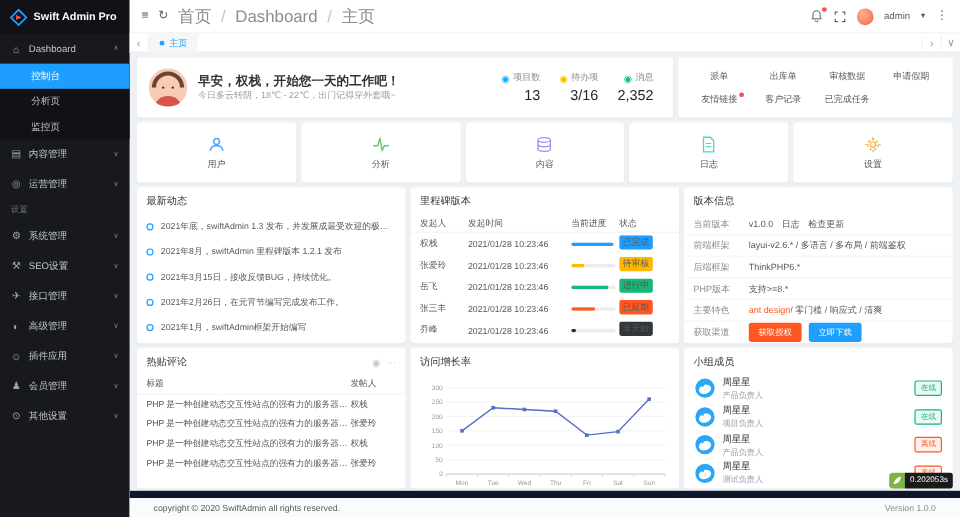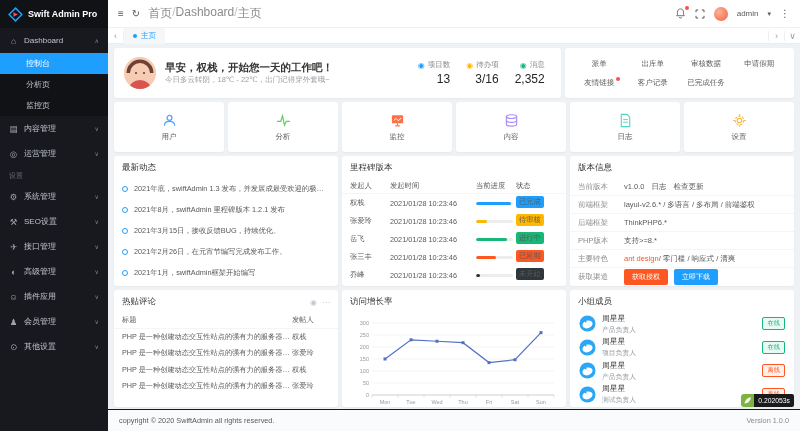--- a/index.html
+++ b/index.html
@@ -18,21 +18,21 @@
   .submenu { background:#101216; }
   .submenu-item { height:21px; line-height:21px; padding-left:26px; font-size:8px; cursor:pointer; color:#c2c5cc; }
   .submenu-item.active { background:#1e9fff; color:#fff; }
   .section-label { height:18px; line-height:20px; padding-left:9px; font-size:7px; color:#6b7078; }
 
   
   .main { flex:1; display:flex; flex-direction:column; min-width:0; position:relative; }
 
   .topbar { height:28px; background:#fff; display:flex; align-items:center; padding:0 10px; gap:8px; border-bottom:1px solid #f0f0f0; }
   .tb-icon { color:#595959; font-size:10px; cursor:pointer; line-height:1; }
-  .breadcrumb { display:flex; gap:0; color:#8c8c8c; font-size:12px; }
+  .breadcrumb { display:flex; gap:8px; color:#8c8c8c; font-size:14px; }
   .crumb-sep { color:#c0c4cc; }
   .tb-right { margin-left:auto; display:flex; align-items:center; gap:9px; }
   .bell-wrap { position:relative; display:flex; }
   .red-dot { position:absolute; top:-2px; right:-3px; width:4px; height:4px; border-radius:50%; background:#ff4d4f; }
   .avatar-admin { width:14px; height:14px; border-radius:50%; background:radial-gradient(circle at 35% 35%, #ffb199, #f0613c); }
   .username { font-size:8px; color:#595959;text-align:center; }
 
   .tabbar { height:16px; background:#fff; border-bottom:1px solid #ececec; display:flex; align-items:center; }
   .tab-nav { width:16px; text-align:center; color:#9a9a9a; font-size:9px; border-right:1px solid #f0f0f0; cursor:pointer; }
   .tab-nav.right { border-right:none; border-left:1px solid #f0f0f0; }
@@ -100,21 +100,21 @@
   .tick { font-size:5.5px; fill:#999; font-family:"Liberation Sans","DejaVu Sans",sans-serif; }
 
   
   .member-row { display:flex; align-items:center; gap:6px; padding:0 9px; height:23.5px; }
   .m-avatar { width:17px; height:17px; flex:0 0 17px; }
   .m-name { font-size:7.8px; color:#333; }
   .m-role { font-size:6.8px; color:#9aa0a6; margin-top:1px; }
   .m-badge { margin-left:auto; font-size:6.3px; padding:1px 4px; border-radius:2px; border:1px solid; }
 
   
-  .footer { height:22px; background:#fafbfc; border-top:1px solid #0f172a; display:flex; align-items:center; padding:0 11px; font-size:7.3px; color:#595959; }
+  .footer { height:22px; background:#fafbfc; border-top:6px solid #0f172a; display:flex; align-items:center; padding:0 20px; font-size:7.3px; color:#595959; }
   .footer-version { margin-left:auto; color:#8c8c8c; }
   .debug-badge { position:absolute; right:6px; bottom:24px; display:flex; align-items:center; cursor:pointer; }
   .debug-ico { width:13px; height:13px; background:#7cb342; border-radius:3px 0 0 3px; display:flex; align-items:center; justify-content:center; }
   .debug-time { background:#1a1a1a; color:#fff; font-size:6.8px; height:13px; line-height:13px; padding:0 4px; border-radius:0 2px 2px 0; }
 </style>
 </head>
 <body>
 
 <div class="app">
 
@@ -303,29 +303,20 @@
             <circle cx="8" cy="5.2" r="2.6" fill="none" stroke="#4ea3ff" stroke-width="1.3"></circle>
             <path d="M2.5 13.5 c0-3 2.5-4.5 5.5-4.5 s5.5 1.5 5.5 4.5" fill="none" stroke="#4ea3ff" stroke-width="1.3"></path>
           </svg>
           <span class="shortcut-label">用户</span>
         </div>
         <div class="card shortcut">
           <svg width="15" height="15" viewBox="0 0 16 16">
             <polyline points="1,9 5,9 7,3 9,13 11,9 15,9" fill="none" stroke="#5fce65" stroke-width="1.3"></polyline>
           </svg>
           <span class="shortcut-label">分析</span>
-        </div>
-        <div class="card shortcut">
-          <svg width="15" height="15" viewBox="0 0 16 16">
-            <rect x="2" y="2.5" width="12" height="8.5" rx="1" fill="#ff7043"></rect>
-            <polyline points="4,8 6.5,5.8 9,8.3 12,5.2" fill="none" stroke="#fff" stroke-width="1"></polyline>
-            <line x1="8" y1="11" x2="8" y2="13" stroke="#ff7043" stroke-width="1.3"></line>
-            <line x1="5.5" y1="13.7" x2="10.5" y2="13.7" stroke="#ff7043" stroke-width="1.3"></line>
-          </svg>
-          <span class="shortcut-label">监控</span>
         </div>
         <div class="card shortcut">
           <svg width="15" height="15" viewBox="0 0 16 16">
             <ellipse cx="8" cy="3.8" rx="5.5" ry="2" fill="none" stroke="#a98bf5" stroke-width="1.2"></ellipse>
             <path d="M2.5 3.8 v8.2 a5.5 2 0 0 0 11 0 V3.8" fill="none" stroke="#a98bf5" stroke-width="1.2"></path>
             <path d="M2.5 8 a5.5 2 0 0 0 11 0" fill="none" stroke="#a98bf5" stroke-width="1.2"></path>
           </svg>
           <span class="shortcut-label">内容</span>
         </div>
         <div class="card shortcut">

